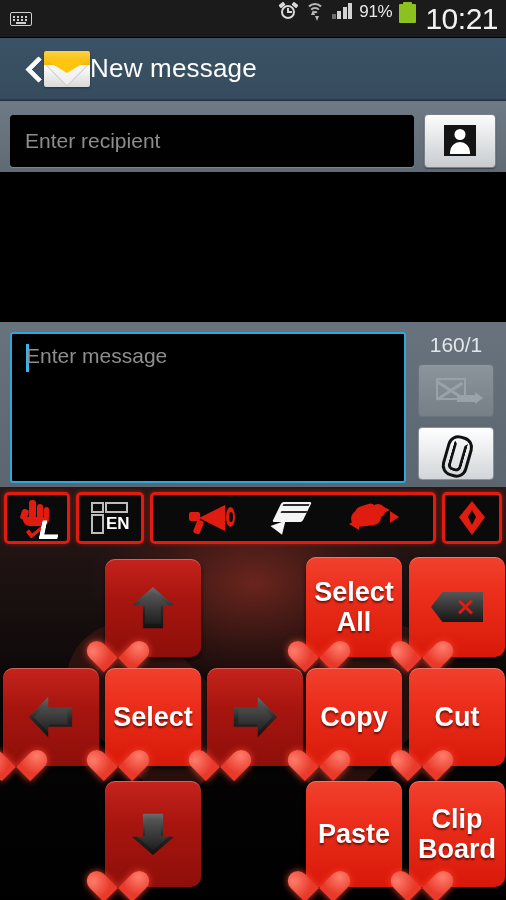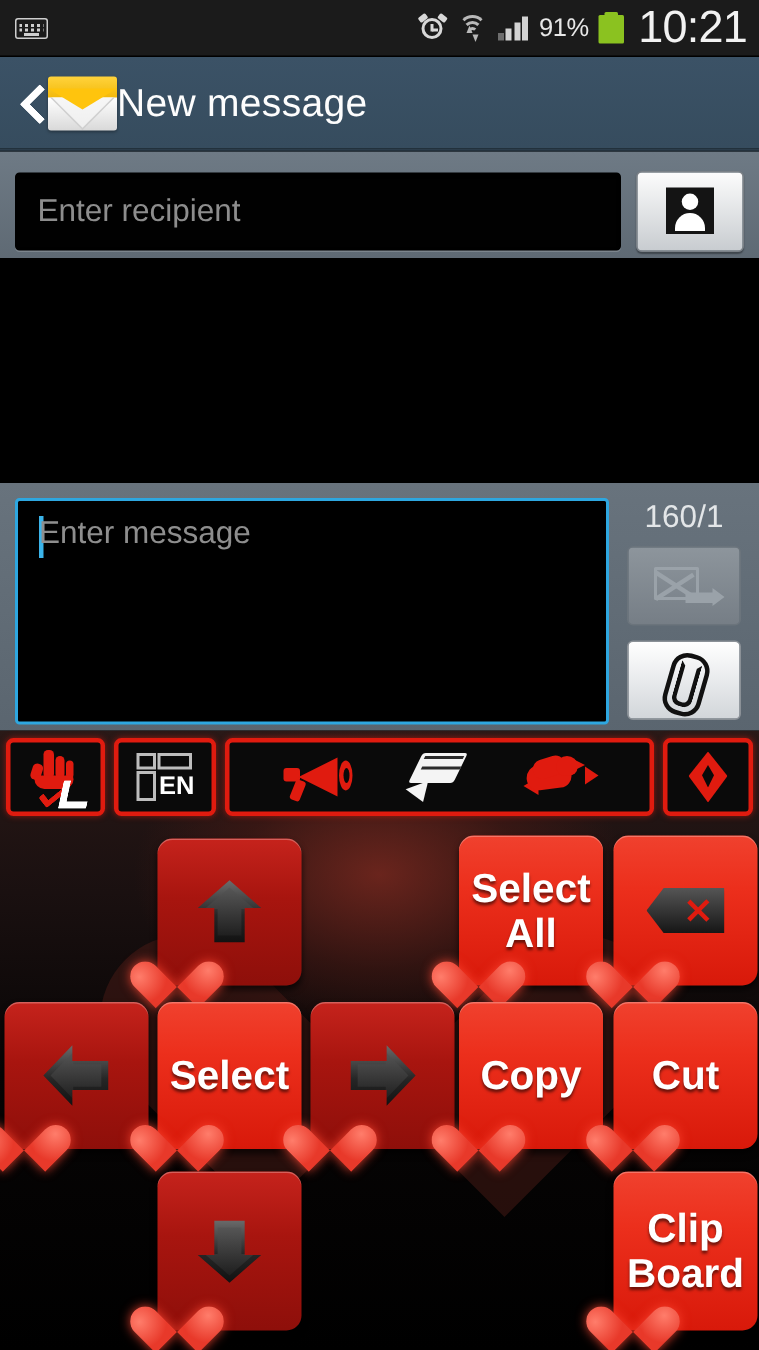--- a/index.html
+++ b/index.html
@@ -12,21 +12,21 @@
   #screen { position:relative; width:506px; height:900px; overflow:hidden; background:#000; }
 
   
   .statusbar {
     position:absolute; top:0; left:0; width:506px; height:38px;
     background:#1b1b1b;
     display:flex; align-items:center; padding:0 8px 0 10px;
     border-bottom:1px solid #000;
   }
   .sb-left { display:flex; align-items:center; gap:6px; flex:1; }
-  .sb-right { display:flex; align-items:center; gap:7px; }
+  .sb-right { display:flex; gap:7px; }
   .kbd-ico { width:22px; height:14px; position:relative; }
   .kbd-ico .body {
     position:absolute; inset:0; border:1.6px solid #cfcfcf; border-radius:2px;
     background:
       repeating-linear-gradient(to right, #cfcfcf 0 2px, transparent 2px 4px) 2px 3px/16px 2px no-repeat,
       repeating-linear-gradient(to right, #cfcfcf 0 2px, transparent 2px 4px) 2px 6px/16px 2px no-repeat,
       linear-gradient(#cfcfcf,#cfcfcf) 5px 9px/10px 2px no-repeat;
   }
   .alarm { width:19px; height:19px; position:relative; }
   .alarm .dial {
@@ -64,21 +64,21 @@
   .battpct { color:#e8e8e8; font-size:17px; letter-spacing:-0.3px; }
   .batt { width:17px; height:21px; position:relative; }
   .batt .shell { position:absolute; left:0; bottom:0; width:17px; height:19px; background:#8bc220; border-radius:1px; }
   .batt .tip { position:absolute; left:4px; top:0; width:9px; height:3px; background:#8bc220; border-radius:1px 1px 0 0;}
   .clock { color:#f2f2f2; font-size:30px; letter-spacing:-0.5px; margin-left:2px; }
 
   
   .actionbar {
     position:absolute; top:38px; left:0; width:506px; height:62px;
     background:linear-gradient(#3b5266,#364c5e);
-    display:flex; align-items:center; padding-left:12px; 
+    display:flex; align-items:center; padding-left:24px; 
     border-bottom:1px solid #2b3c4a;
   }
   .chev { width:20px; height:30px; position:relative; }
   .chev:before {
     content:""; position:absolute; left:5px; top:6px; width:14px; height:14px;
     border-left:5px solid #fff; border-bottom:5px solid #fff;
     transform:rotate(45deg); border-radius:1px;
   }
   .env { width:46px; height:36px; position:relative; filter:drop-shadow(0 1px 1px rgba(0,0,0,.35)); }
   .env .top { position:absolute; left:0; top:0; width:46px; height:15px;
@@ -512,20 +512,24 @@
         <span class="klabel">Cut</span>
         <span class="heart"></span>
       </div>
 
       <div class="key dark down" style="left:105px; top:232px; width:96px; height:106px;">
         <span class="glyph down">
             <span class="arrowshape"></span>
           </span>
         <span class="heart"></span>
       </div>
+      <div class="key bright" style="left:306px; top:232px; width:96px; height:106px;">
+        <span class="klabel">Paste</span>
+        <span class="heart"></span>
+      </div>
       <div class="key bright" style="left:409px; top:232px; width:96px; height:106px;">
         <span class="klabel"><span>Clip</span><br><span>Board</span></span>
         <span class="heart"></span>
       </div>
 
     </div>
   </div>
 
 </div>
 

